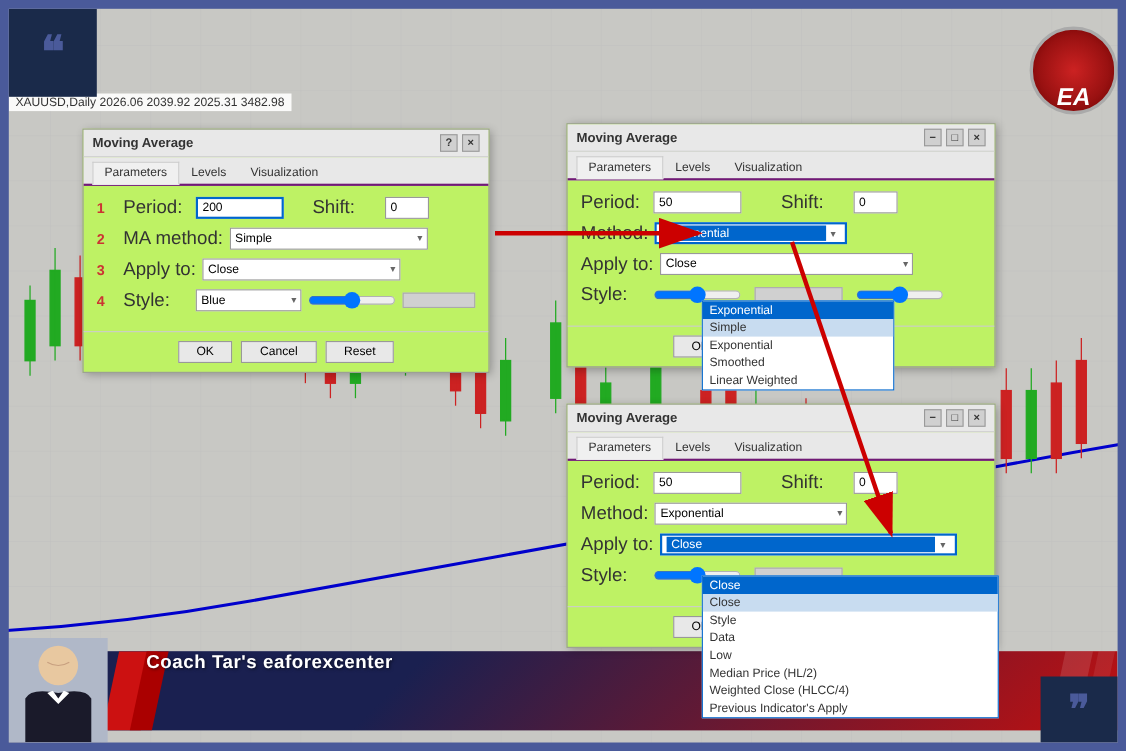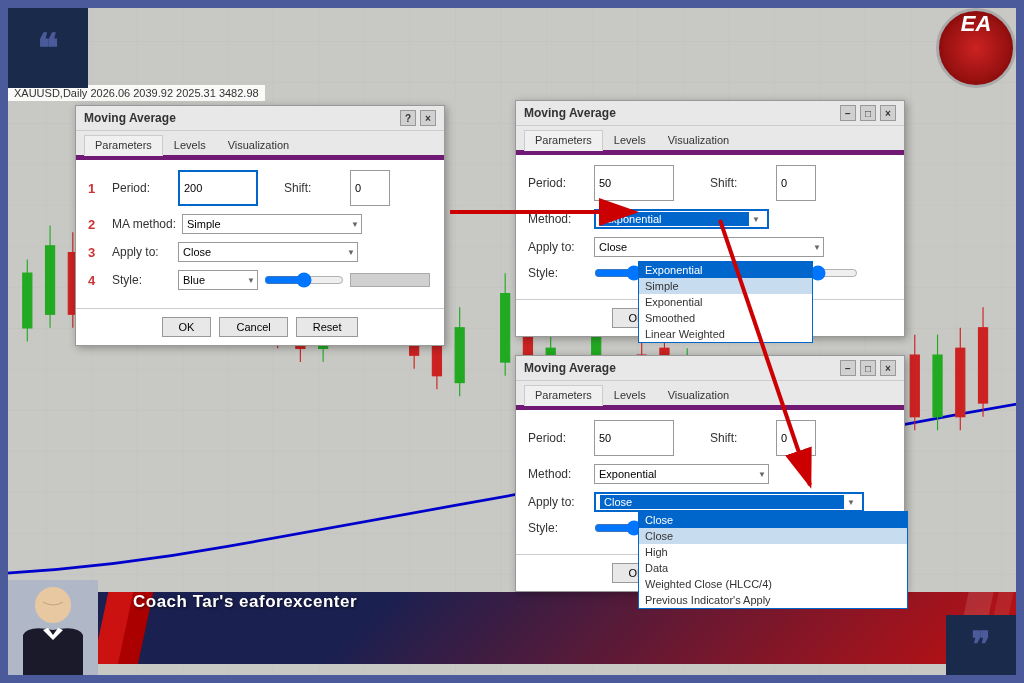--- a/index.html
+++ b/index.html
@@ -49,28 +49,28 @@
     .quote-mark {
       color: #4a5a9a;
       font-size: 40px;
       font-weight: bold;
       line-height: 1;
     }
 
     
     .ea-logo {
       position: absolute;
-      top: 8px;
+      top: 24px;
       right: 8px;
       width: 80px;
       height: 80px;
       background: radial-gradient(circle, #cc2222 0%, #991111 60%, #660000 100%);
       border-radius: 50%;
       display: flex;
-      align-items: flex-start;
+      align-items: flex-end;
       justify-content: center;
       z-index: 50;
       border: 3px solid #aaa;
     }
     .ea-text {
       color: white;
       font-size: 22px;
       font-weight: bold;
       font-style: italic;
     }
@@ -97,24 +97,25 @@
       background: rgba(255,255,255,0.9);
       padding: 2px 6px;
       font-size: 11px;
       color: #333;
       z-index: 10;
     }
 
     
     .dialog {
       position: absolute;
-      background: #ffffff;
+      background: #bef264;
       border: 1px solid #999;
       box-shadow: 2px 2px 8px rgba(0,0,0,0.3);
       z-index: 30;
+      margin-top: 12px;
     }
 
     .dialog-titlebar {
       background: #e8e8e8;
       border-bottom: 1px solid #ccc;
       padding: 4px 8px;
       display: flex;
       align-items: center;
       justify-content: space-between;
       font-size: 12px;
@@ -136,21 +137,21 @@
       justify-content: center;
       font-size: 10px;
       cursor: pointer;
     }
 
     .dialog-tabs {
       display: flex;
       gap: 0;
       padding: 4px 8px 0;
       background: #e8e8e8;
-      border-bottom: 5px solid #701a75;
+      border-bottom: 2px solid #701a75;
     }
     .dialog-tab {
       padding: 3px 10px;
       font-size: 11px;
       cursor: pointer;
       color: #333;
       border: 1px solid transparent;
     }
     .dialog-tab.active {
       background: #f0f0f0;
@@ -165,28 +166,28 @@
 
     .form-row {
       display: flex;
       align-items: center;
       margin-bottom: 8px;
       gap: 6px;
     }
     .form-label {
       color: #333;
       min-width: 60px;
-      font-size: 12px;
+      font-size: 17px;
     }
     .form-input {
       border: 1px solid #999;
       background: white;
       padding: 2px 4px;
       font-size: 11px;
-      height: 36px;
+      height: 20px;
     }
     .form-select {
       border: 1px solid #999;
       background: white;
       padding: 2px 4px;
       font-size: 11px;
       height: 20px;
       appearance: none;
       -webkit-appearance: none;
       padding-right: 16px;
@@ -500,21 +501,21 @@
           <option>High</option>
           <option>Low</option>
         </select>
       </div>
     </div>
 
     <div class="form-row">
       <span class="number-label">4</span>
       <span class="form-label">Style:</span>
       <div class="select-wrapper">
-        <select class="form-select" style="width:80px;">
+        <select class="form-select" style="width:96px;">
           <option>Blue</option>
           <option>Red</option>
           <option>Green</option>
         </select>
       </div>
       <input type="range" style="width: 80px;" value="50">
       <div class="line-style"></div>
     </div>
   </div>
   <div class="btn-row">
@@ -635,22 +636,24 @@
     <div class="form-row">
       <span class="form-label">Style:</span>
       <input type="range" style="width: 80px; margin-right: 6px;" value="50">
       <div class="line-style-2"></div>
     </div>
   </div>
 
   <div class="dropdown-open" style="top:155px;left:122px;width:270px;">
     <div class="dropdown-item selected">Close</div>
     <div class="dropdown-item" style="background:#c8dcf0;">Close</div>
-    <div class="dropdown-item">High</div>
+    <div class="dropdown-item">Style</div>
     <div class="dropdown-item">Data</div>
+    <div class="dropdown-item">Low</div>
+    <div class="dropdown-item">Median Price (HL/2)</div>
     <div class="dropdown-item">Weighted Close (HLCC/4)</div>
     <div class="dropdown-item">Previous Indicator's Apply</div>
   </div>
 
   <div class="btn-row">
     <button class="dialog-btn">OK</button>
     <button class="dialog-btn">Cancel</button>
     <button class="dialog-btn">Reset</button>
   </div>
 </div>

